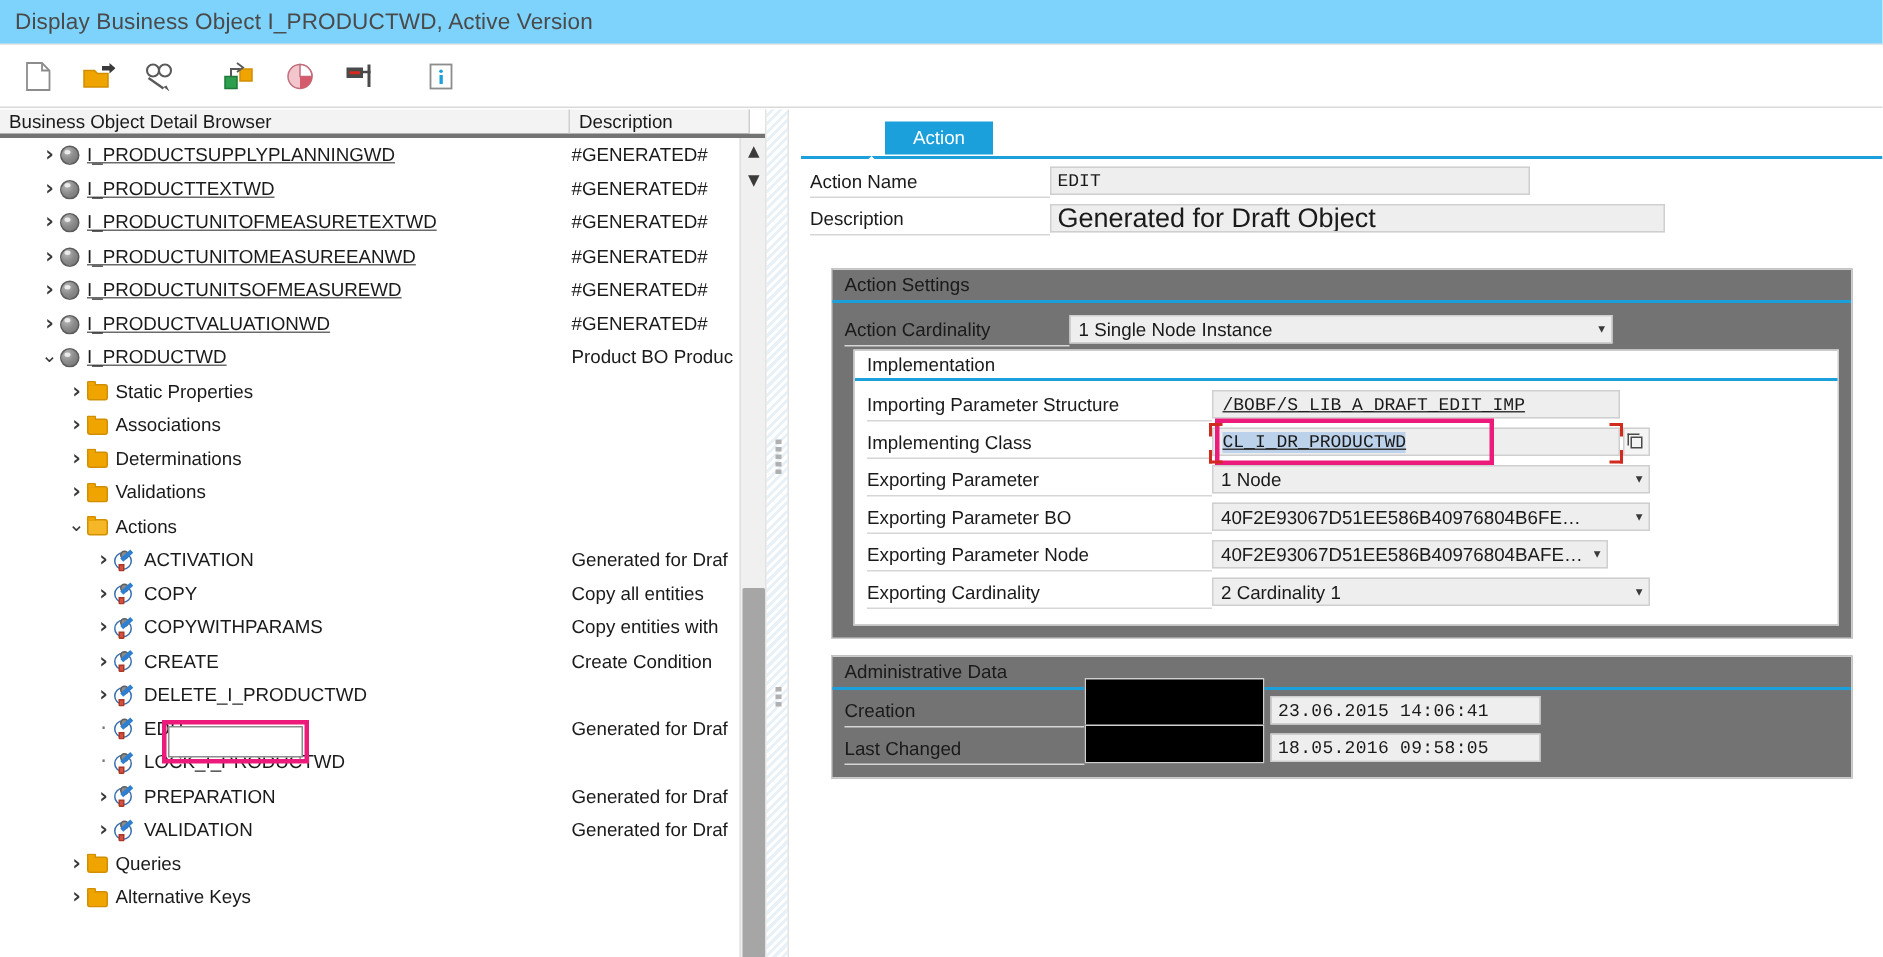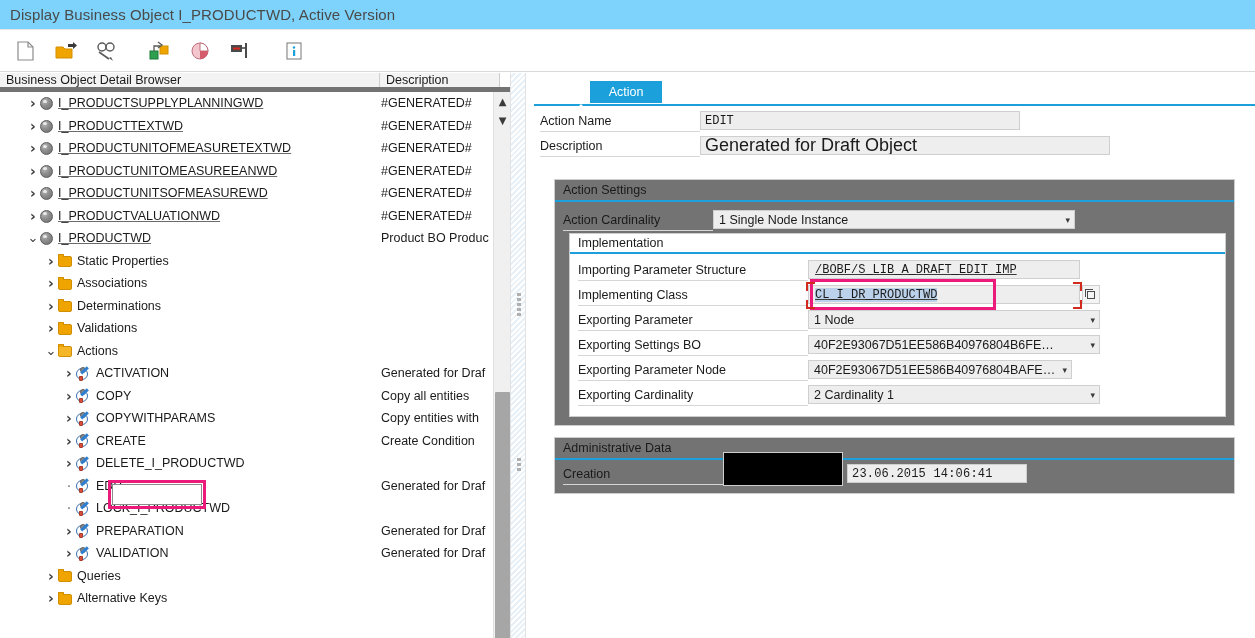--- a/index.html
+++ b/index.html
@@ -47,21 +47,21 @@
   .leftpanel{
     width:510px;height:100%;
     background:#ffffff;
     position:relative;
     box-sizing:border-box;
     display:flex;flex-direction:column;
   }
   .tree-header{
     display:flex;height:19px;flex:none;
     background:#f3f3f3;
-    border-bottom:5px solid #737373;
+    border-bottom:3px solid #737373;
     font-size:12.5px;color:#1a1a1a;
     box-sizing:border-box;
   }
   .th-col{
     display:flex;align-items:center;
     padding-left:6px;
     border-right:1px solid #cfcfcf;
     box-sizing:border-box;
     overflow:hidden;white-space:nowrap;
   }
@@ -697,21 +697,21 @@
 
                 <div class="frow">
                   <div class="flabel" style="width:230px;">Exporting Parameter</div>
                   <div class="fselect" style="width:292px;">
                     <span class="cv">1 Node</span>
                     <span class="caret">▾</span>
                   </div>
                 </div>
 
                 <div class="frow">
-                  <div class="flabel" style="width:230px;">Exporting Settings BO</div>
+                  <div class="flabel" style="width:230px;">Exporting Parameter BO</div>
                   <div class="fselect" style="width:292px;">
                     <span class="cv">40F2E93067D51EE586B40976804B6FE…</span>
                     <span class="caret">▾</span>
                   </div>
                 </div>
 
                 <div class="frow">
                   <div class="flabel" style="width:230px;">Exporting Parameter Node</div>
                   <div class="fselect" style="width:264px;">
                     <span class="cv">40F2E93067D51EE586B40976804BAFE…</span>
@@ -736,20 +736,25 @@
         <div class="group" style="margin-top:11px;">
           <div class="group-title">Administrative Data</div>
           <div class="group-body" style="padding:2px 8px 6px 8px;">
 
             <div class="frow">
               <div class="flabel" style="width:160px;">Creation</div>
               <div class="finput redact" style="width:120px;height:34px;position:relative;top:-5px;"></div>
               <div class="finput mono admin-val" style="width:180px;margin-left:4px;">23.06.2015 14:06:41</div>
             </div>
 
+            <div class="frow">
+              <div class="flabel" style="width:160px;">Last Changed</div>
+              <div class="finput redact" style="width:120px;height:26px;position:relative;top:-3px;"></div>
+              <div class="finput mono admin-val" style="width:180px;margin-left:4px;">18.05.2016 09:58:05</div>
+            </div>
 
           </div>
         </div>
 
       </div>
     </div>
   </div>
 </div>
 
 </body></html>

